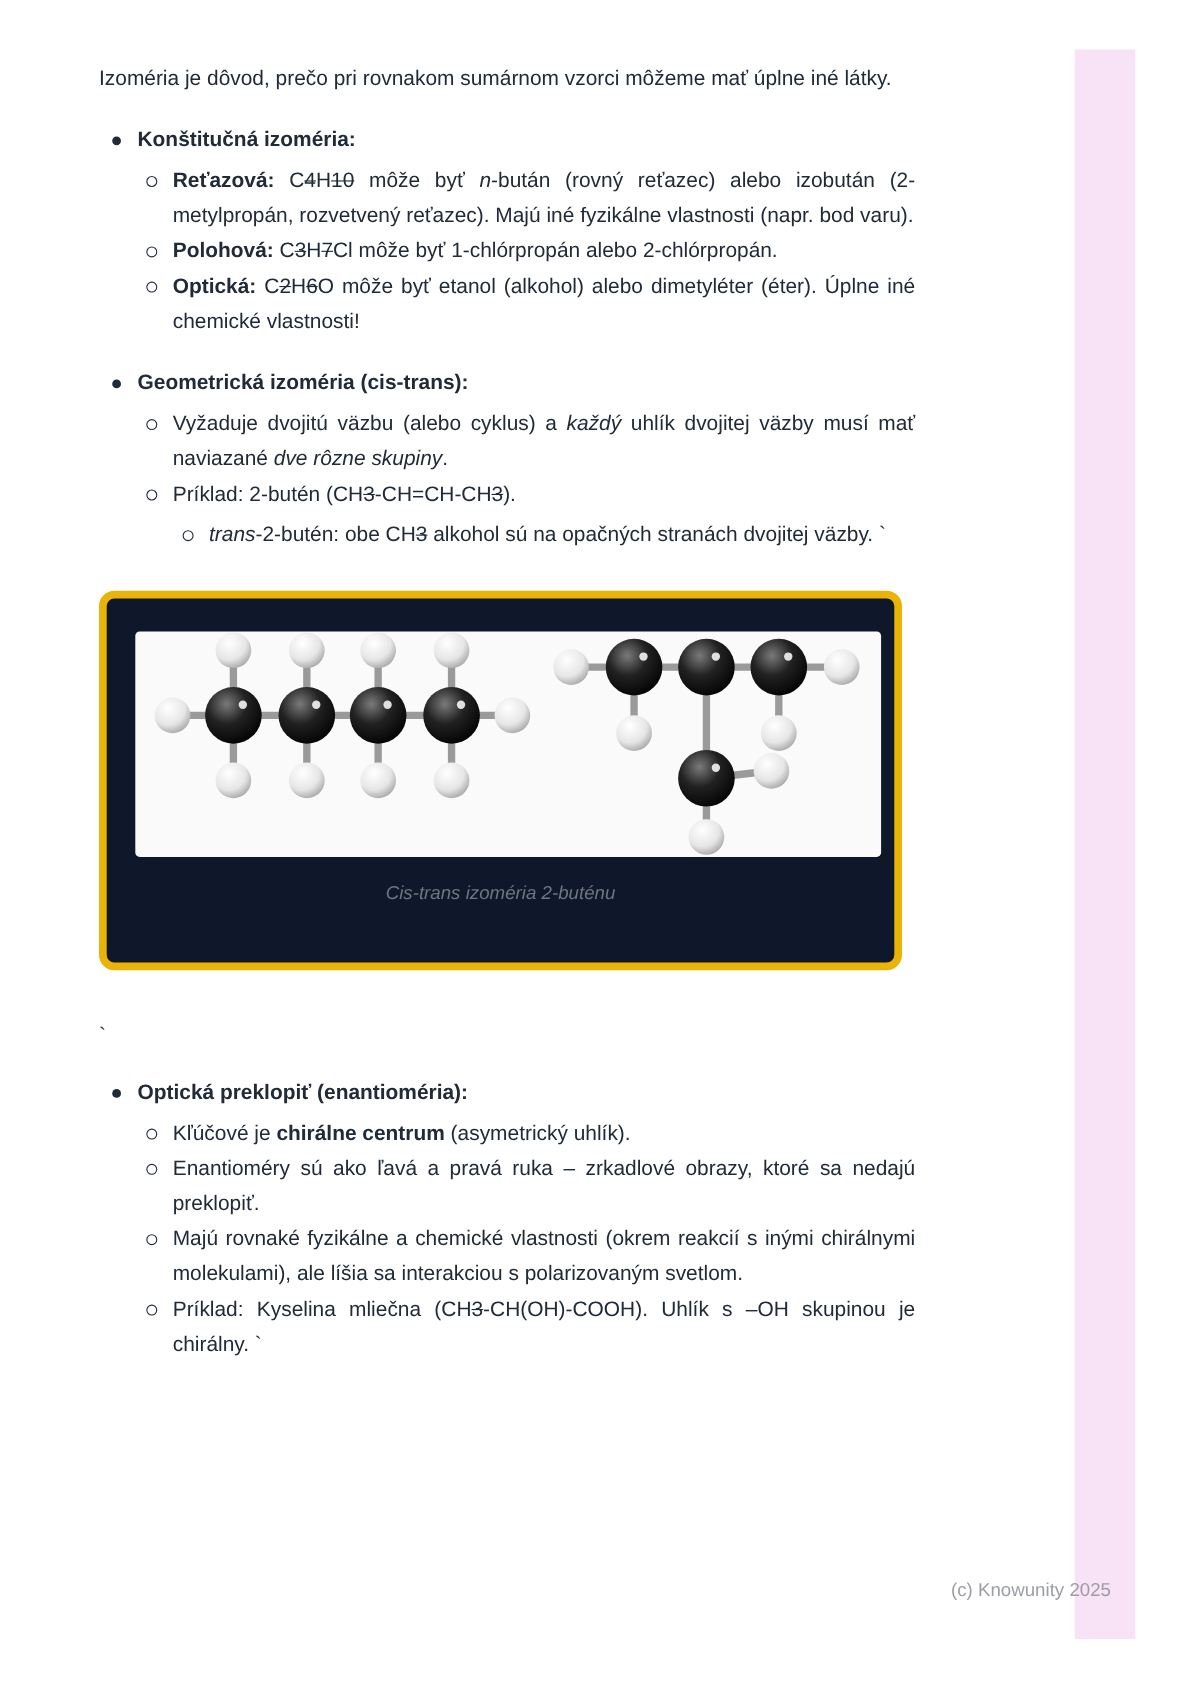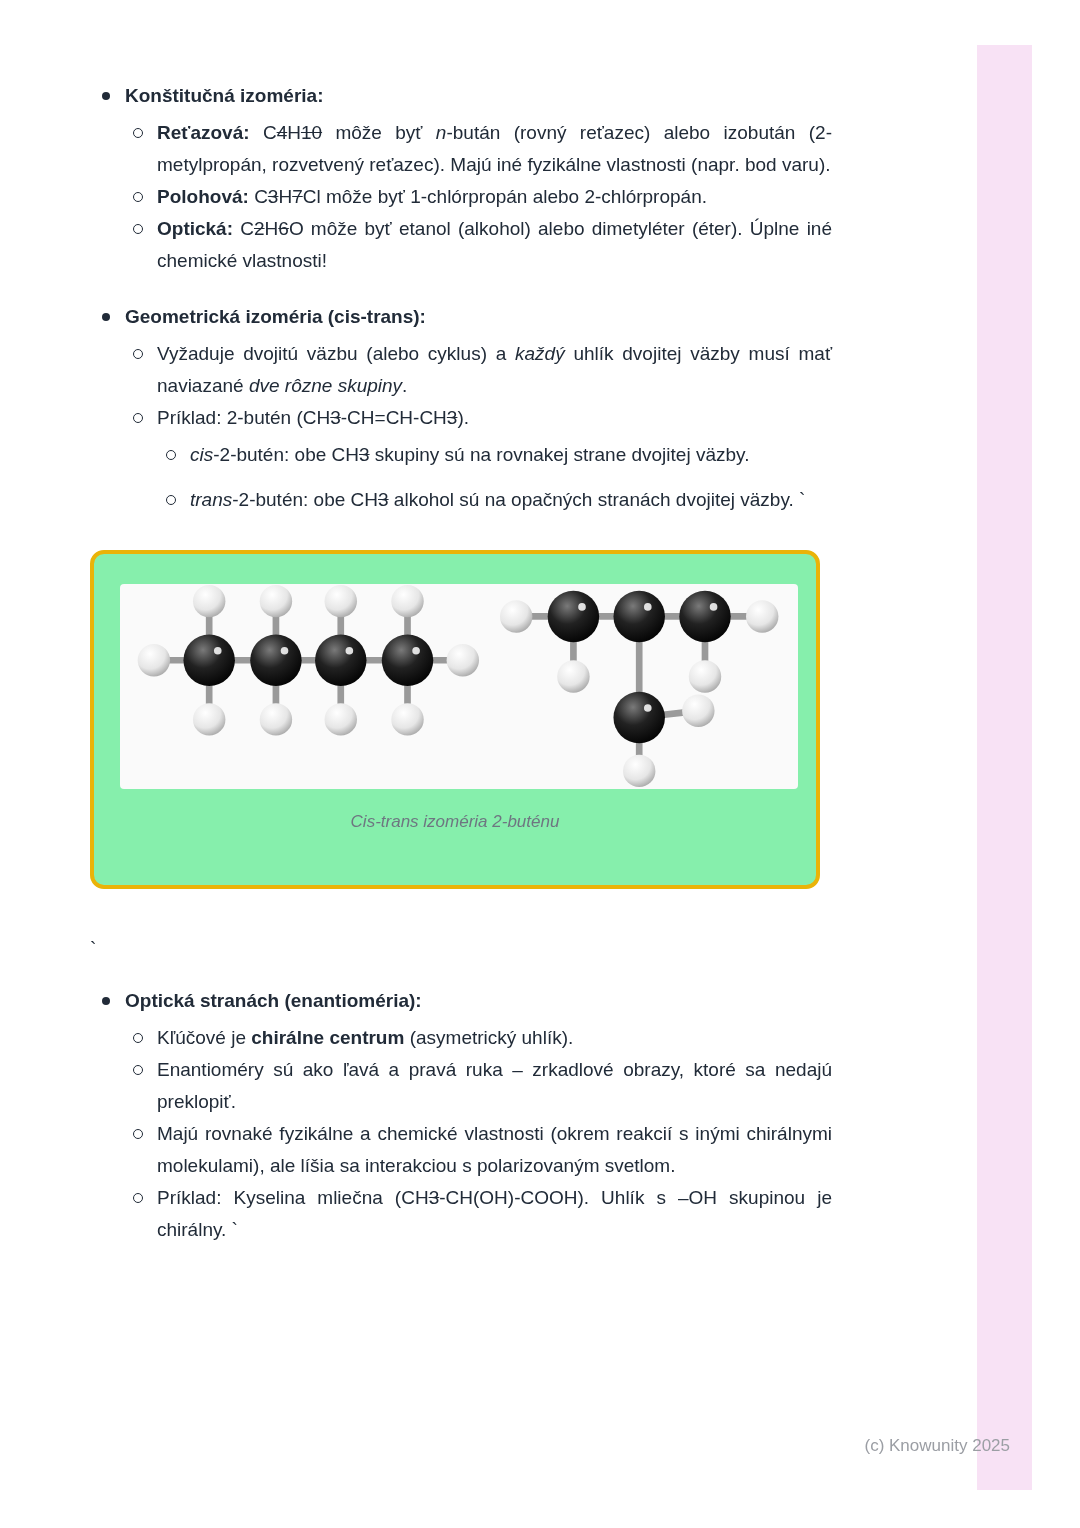--- a/index.html
+++ b/index.html
@@ -59,23 +59,23 @@
     border:1.5px solid #212b38; background:#ffffff;
   }
 
   .rb { font-weight:700; }
   .ri { font-style:italic; }
   .rs { text-decoration:line-through; }
 
   .figure-card {
     margin-top:34px;
     width:730px;
-    border:4px solid #eab308;
+    border:7px solid #eab308;
     border-radius:14px;
-    background:#86efac;
+    background:#0f172a;
     padding:30px 26px 52px 26px;
   }
   .img-area {
     width:678px; height:205px;
     background:#fafafa;
     border-radius:4px;
     margin:0 auto;
     overflow:hidden;
   }
   .img-area svg { width:100%; height:100%; display:block; }
@@ -99,38 +99,38 @@
 </style>
 </head>
 <body>
 
 <div>
 
   <div class="accent-strip"></div>
 
   <main class="content">
 
+    <p class="intro"><span>Izoméria je dôvod, prečo pri rovnakom sumárnom vzorci môžeme mať úplne iné látky.</span></p>
 
     <ul class="l1">
       <li>
         <span class="head"><span class="rb">Konštitučná izoméria:</span></span>
         <ul class="l2">
           <li><span class="rb">Reťazová: </span><span>C</span><span class="rs">4</span><span>H</span><span class="rs">10</span><span> môže byť </span><span class="ri">n</span><span>-bután (rovný reťazec) alebo izobután (2-metylpropán, rozvetvený reťazec). Majú iné fyzikálne vlastnosti (napr. bod varu).</span></li>
           <li><span class="rb">Polohová: </span><span>C</span><span class="rs">3</span><span>H</span><span class="rs">7</span><span>Cl môže byť 1-chlórpropán alebo 2-chlórpropán.</span></li>
           <li><span class="rb">Optická: </span><span>C</span><span class="rs">2</span><span>H</span><span class="rs">6</span><span>O môže byť etanol (alkohol) alebo dimetyléter (éter). Úplne iné chemické vlastnosti!</span></li>
         </ul>
       </li>
       <li>
         <span class="head"><span class="rb">Geometrická izoméria (cis-trans):</span></span>
         <ul class="l2">
           <li><span>Vyžaduje dvojitú väzbu (alebo cyklus) a </span><span class="ri">každý</span><span> uhlík dvojitej väzby musí mať naviazané </span><span class="ri">dve rôzne skupiny</span><span>.</span></li>
           <li>
             <span><span>Príklad: 2-butén (CH</span><span class="rs">3</span><span>-CH=CH-CH</span><span class="rs">3</span><span>).</span></span>
             <ul class="l3">
-              <li><span class="ri">cis</span><span>-2-butén: obe CH</span><span class="rs">3</span><span> skupiny sú na rovnakej strane dvojitej väzby.</span></li>
               <li><span class="ri">trans</span><span>-2-butén: obe CH</span><span class="rs">3</span><span> alkohol sú na opačných stranách dvojitej väzby. `</span></li>
             </ul>
           </li>
         </ul>
       </li>
     </ul>
 
     <figure class="figure-card">
       <div class="img-area">
         <svg viewBox="0 0 676 215">
@@ -202,21 +202,21 @@
             <circle cx="527" cy="196" r="17" fill="url(#gradH)"></circle>
           </svg>
       </div>
       <figcaption class="figure-caption">Cis-trans izoméria 2-buténu</figcaption>
     </figure>
 
     <p class="stray"><span>`</span></p>
 
     <ul class="l1 second">
       <li>
-        <span class="head"><span class="rb">Optická stranách (enantioméria):</span></span>
+        <span class="head"><span class="rb">Optická preklopiť (enantioméria):</span></span>
         <ul class="l2">
           <li><span>Kľúčové je </span><span class="rb">chirálne centrum</span><span> (asymetrický uhlík).</span></li>
           <li><span>Enantioméry sú ako ľavá a pravá ruka – zrkadlové obrazy, ktoré sa nedajú preklopiť.</span></li>
           <li><span>Majú rovnaké fyzikálne a chemické vlastnosti (okrem reakcií s inými chirálnymi molekulami), ale líšia sa interakciou s polarizovaným svetlom.</span></li>
           <li><span>Príklad: Kyselina mliečna (CH</span><span class="rs">3</span><span>-CH(OH)-COOH). Uhlík s –OH skupinou je chirálny. `</span></li>
         </ul>
       </li>
     </ul>
 
   </main>

